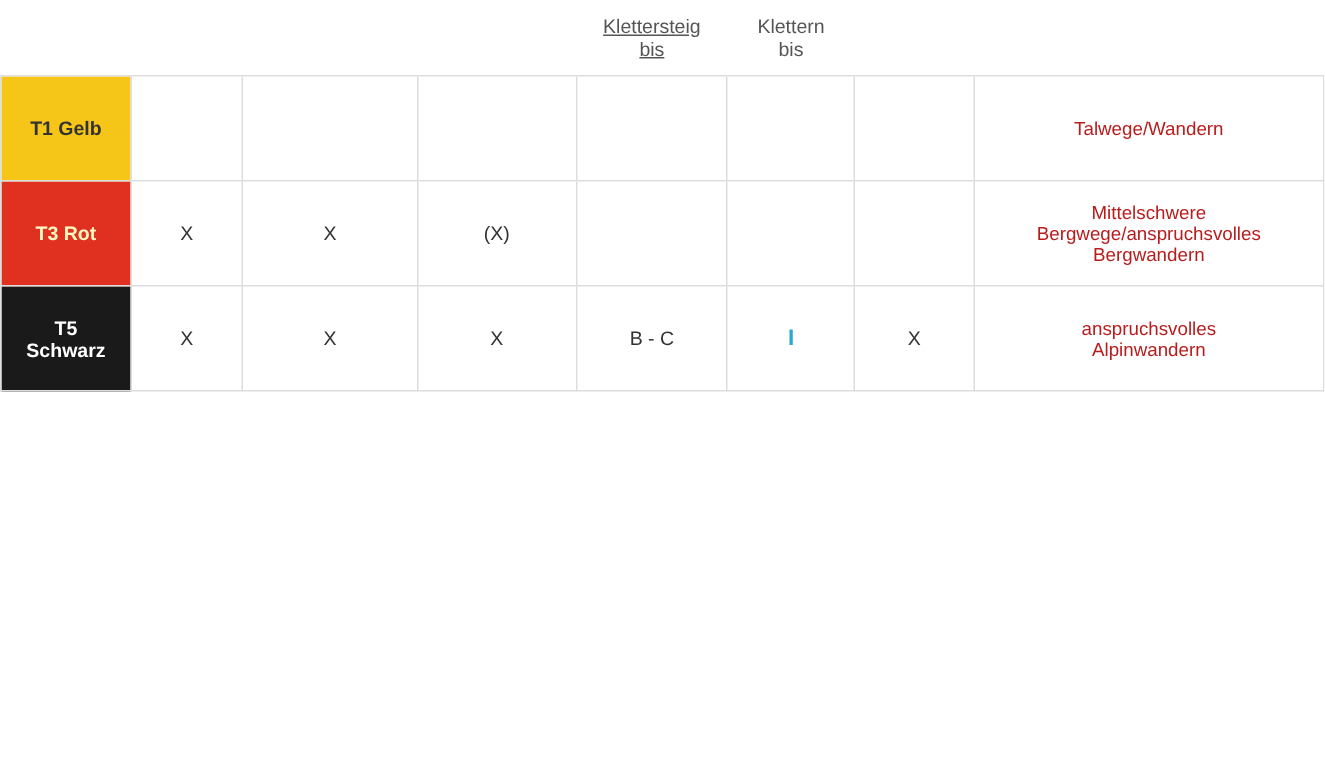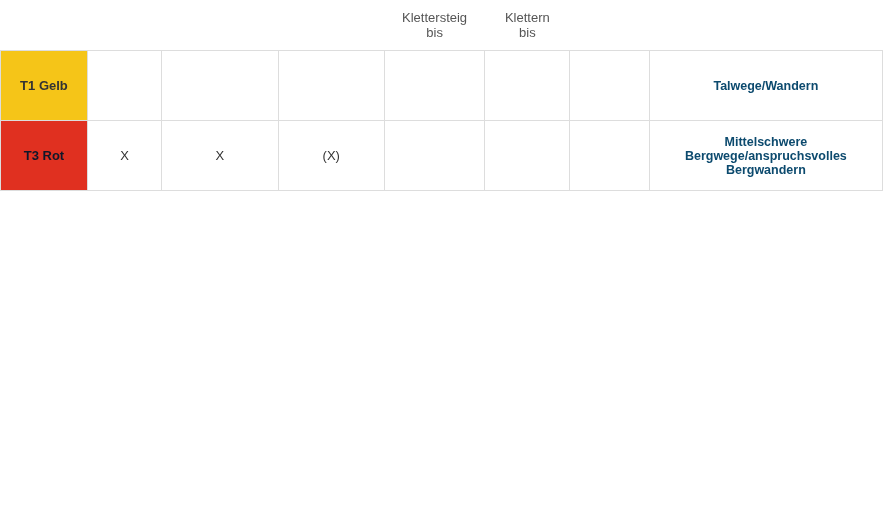--- a/index.html
+++ b/index.html
@@ -39,46 +39,45 @@
     thead th:first-child {
       border-left: none;
     }
     tbody td {
       height: 70px;
     }
     .col-farbe { width: 82px; }
     .col-steil { width: 70px; }
     .col-absturz { width: 110px; }
     .col-sicherungen { width: 100px; }
-    .col-klettersteig { width: 95px; }
+    .col-klettersteig { width: 95px; text-decoration: underline; }
     .col-klettern { width: 80px; }
     .col-weglos { width: 75px; }
     .col-info { width: 220px; }
 
     .farbe-cell {
       color: #fff;
       font-weight: bold;
       font-size: 13px;
       padding: 0;
     }
     .farbe-gelb { background-color: #f5c518; color: #333; }
     .farbe-blau { background-color: #29a8e0; color: #fff; }
-    .farbe-rot { background-color: #e03020; color: #0f172a; }
+    .farbe-rot { background-color: #e03020; color: #fef9c3; }
     .farbe-schwarz { background-color: #1a1a1a; color: #fff; }
 
     .klettern-val {
       color: #29a8d0;
       font-weight: bold;
       font-size: 15px;
     }
     .info-cell {
-      color: #0c4a6e;
+      color: #b91c1c;
       text-align: center;
       font-size: 12.5px;
-      font-weight: bold;
     }
     tbody tr {
       border-bottom: 1px solid #ddd;
     }
     tbody td {
       border: 1px solid #ddd;
     }
   </style>
 </head>
 <body>
@@ -111,15 +110,25 @@
         <tr>
           <td class="farbe-cell farbe-rot">T3 Rot</td>
           <td>X</td>
           <td>X</td>
           <td>(X)</td>
           <td></td>
           <td></td>
           <td></td>
           <td class="info-cell">Mittelschwere<br>Bergwege/anspruchsvolles<br>Bergwandern</td>
         </tr>
+        <tr>
+          <td class="farbe-cell farbe-schwarz">T5<br>Schwarz</td>
+          <td>X</td>
+          <td>X</td>
+          <td>X</td>
+          <td>B - C</td>
+          <td><span class="klettern-val">I</span></td>
+          <td>X</td>
+          <td class="info-cell">anspruchsvolles<br>Alpinwandern</td>
+        </tr>
       </tbody>
   </table>
 </div>
 
 </body></html>

